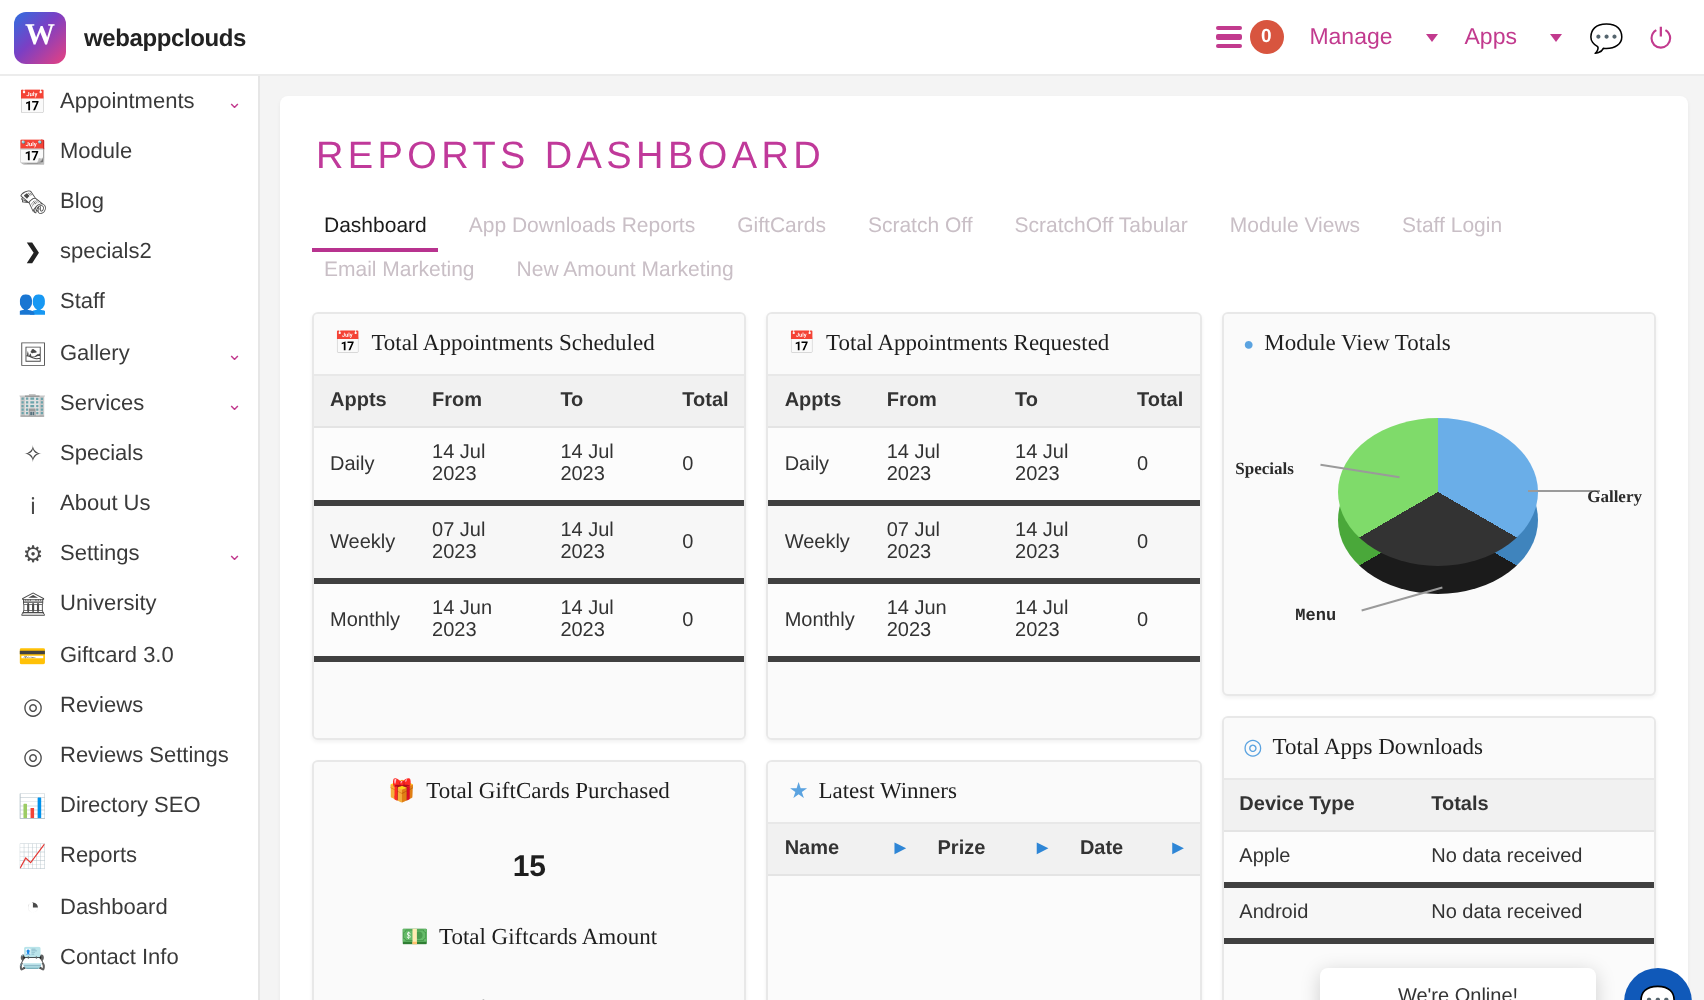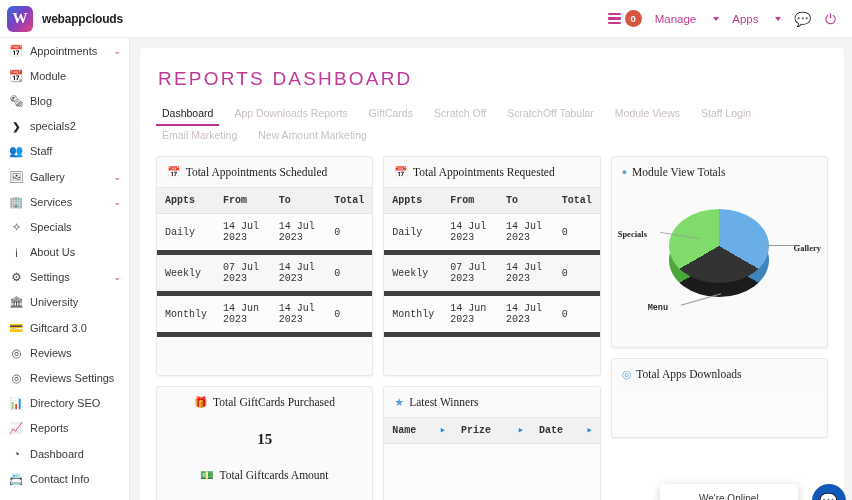--- a/index.html
+++ b/index.html
@@ -106,38 +106,38 @@
   }
   .card-hd {
     padding: 9px 10px 9px 10px;
     font-size: 11.5px; color: #1e1e1e; font-weight: 400;
     font-family: "Liberation Serif", serif;
     display: flex; align-items: center; gap: 5px;
     background: #fafafa;
   }
   .card-hd .hico { color: #5ba3e0; font-size: 11px; line-height: 1; }
   .card-hd.center { justify-content: center; font-size: 11.5px; }
-  .card-body { background: #fdba74; font-family: Liberation Mono, monospace; }
+  .card-body { background: #fdba74; }
 
   table.dt { width: 100%; border-collapse: collapse; }
   table.dt th {
     background: #f1f1f1; text-align: left;
     font-size: 10px; font-weight: 700; color: #333;
     padding: 7px 8px; border-top: 1px solid #e8e8e8; border-bottom: 1px solid #e4e4e4;
   }
   table.dt td {
     font-size: 10px; color: #333; padding: 7px 8px;
-    border-bottom: 5px solid #404040; background: #fcfcfc;
+    border-bottom: 3px solid #404040; background: #fcfcfc;
   }
   table.dt tr:nth-child(even) td { background: #f7f7f7; }
   .sortarrow { color: #2e86d6; font-size: 7px; float: right; margin-top: 1px; }
 
   .bignum {
     text-align: center; font-size: 15px; font-weight: 700; color: #1e1e1e;
-    font-family: Liberation Serif, serif; padding: 14px 0 12px 0;
+    font-family: Liberation Sans, sans-serif; padding: 14px 0 12px 0;
   }
   .gcard-inner { padding-bottom: 4px; }
 
   
   .pie-card { height: 192px; position: relative; }
   .pie-stage { position: relative; height: 140px; }
   .pie-wrap { position: absolute; left: 50%; top: 22px; transform: translateX(-50%); width: 100px; height: 88px; }
   .pie-bottom {
     position: absolute; left: 0; top: 14px; width: 100px; height: 74px;
     border-radius: 50%;
@@ -436,20 +436,38 @@
             <div class="pie-lbl lbl-menu">Menu</div>
           </div>
         </div>
 
         <div class="card">
           <div class="card-hd">
             <span class="hico">◎</span>
             <span>Total Apps Downloads</span>
           </div>
           <div class="card-body">
+            <table class="dt" id="tbl-apps">
+                <thead>
+                  <tr>
+                    <th>Device Type</th>
+                    <th>Totals</th>
+                  </tr>
+                </thead>
+                <tbody>
+                  <tr>
+                    <td>Apple</td>
+                    <td>No data received</td>
+                  </tr>
+                  <tr>
+                    <td>Android</td>
+                    <td>No data received</td>
+                  </tr>
+                </tbody>
+              </table>
             <div style="height:48px;background:#fbfbfb"></div>
           </div>
         </div>
       </div>
 
     </div>
   </div>
 </div>
 
 <div class="chat-pop">

